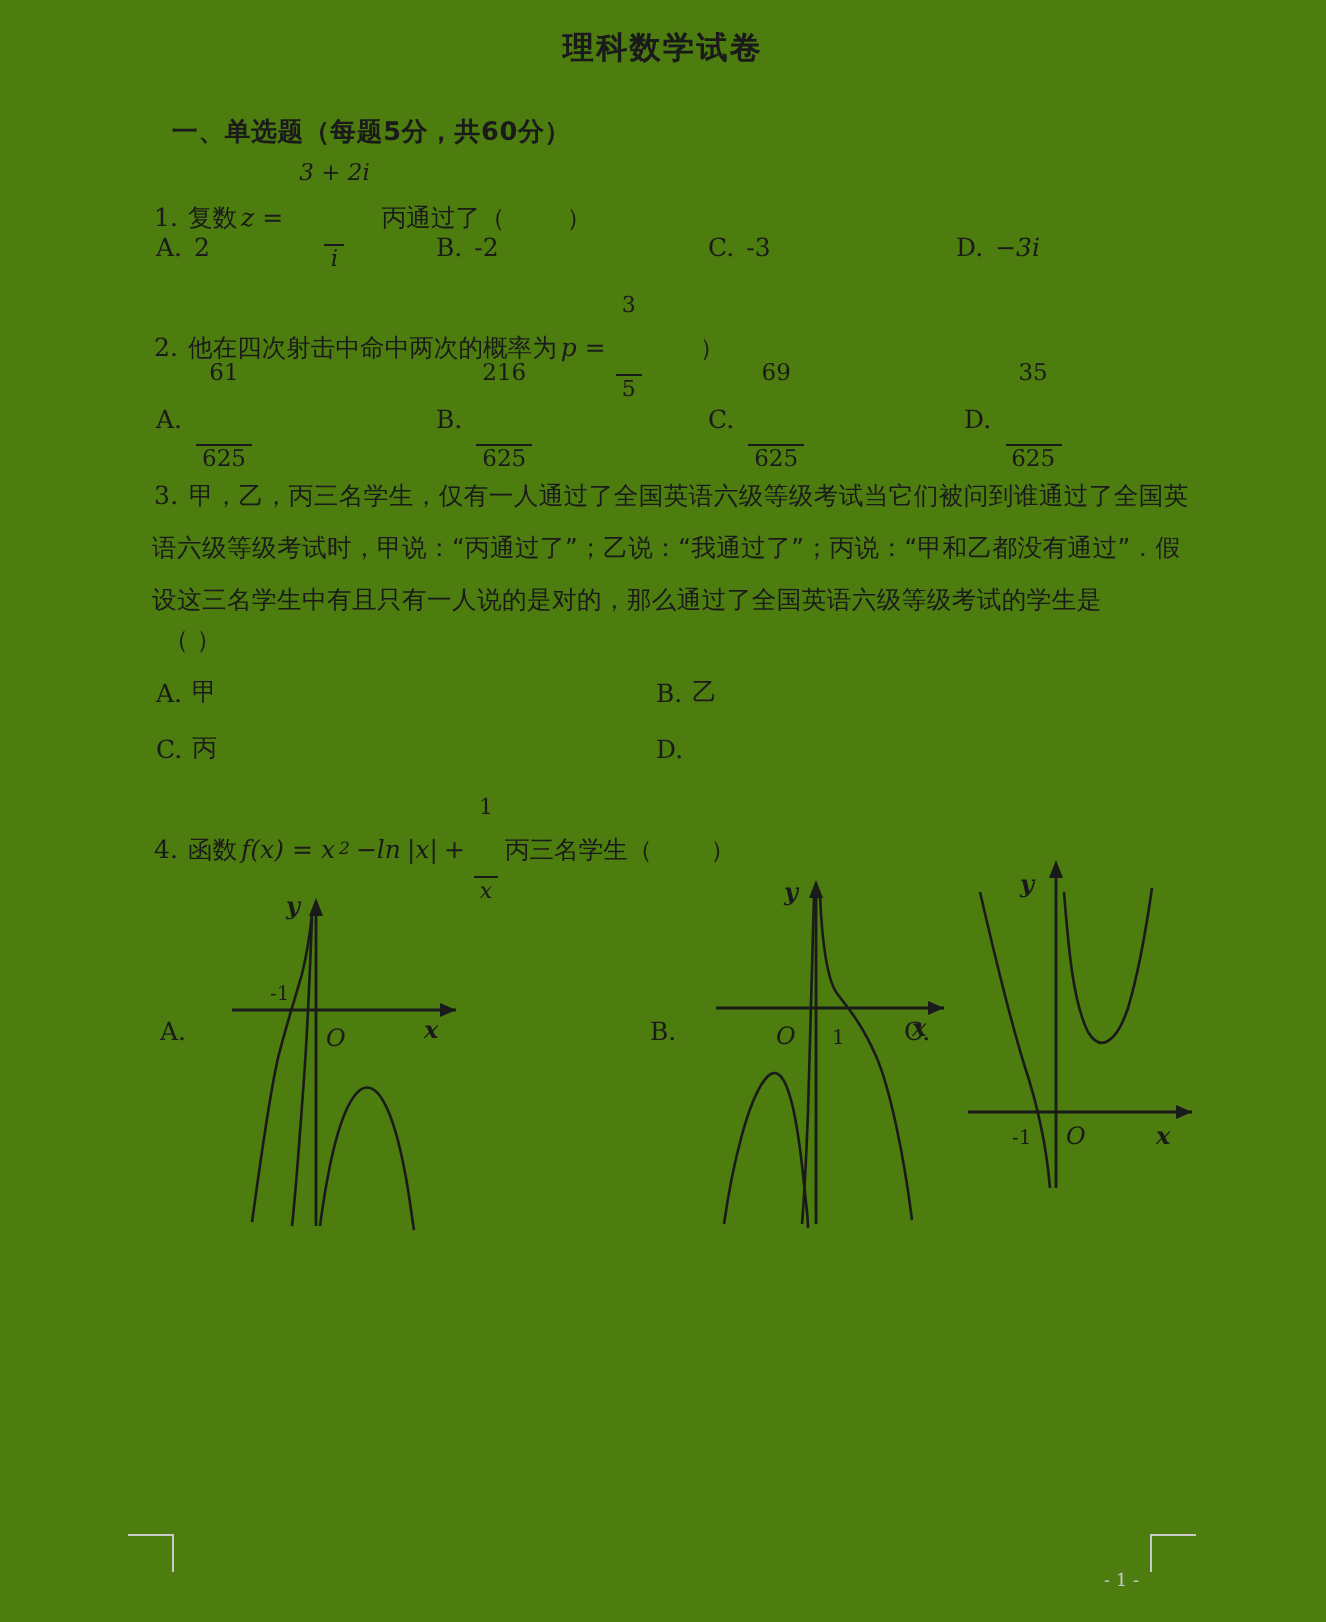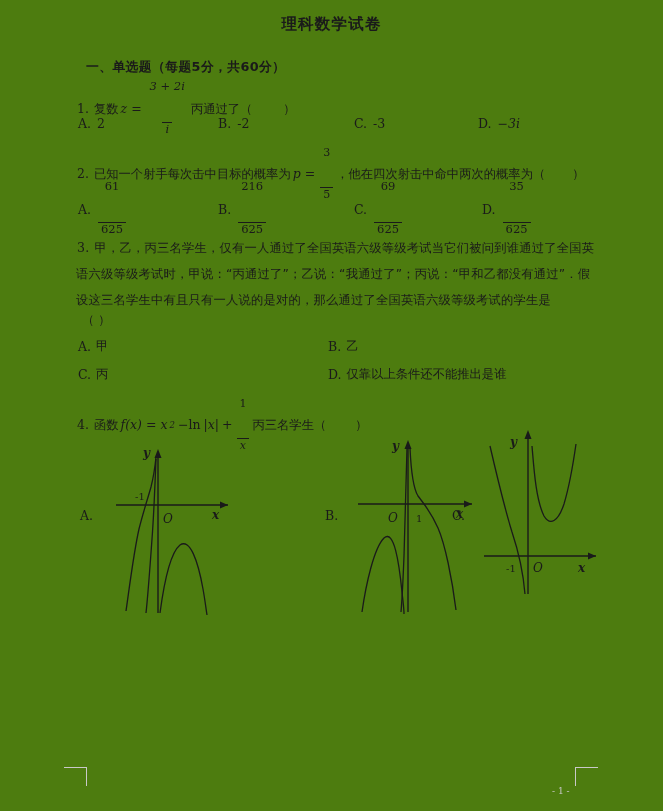--- a/index.html
+++ b/index.html
@@ -188,28 +188,27 @@
       <span class="mn">-3</span>
     </div>
     <div class="opt">
       <span class="lab">D.</span>
       <span class="mi">−3i</span>
     </div>
   </div>
 
   <div class="blk qline" style="left:76px; top:148px;">
     <span class="mn qnum">2.</span>
-    <span class="cn">已知一个射手每次击中目标的概率为</span>
+    <span class="cn">他在四次射击中命中两次的概率为</span>
     <span class="mi">p</span>
     <span class="op">=</span>
     <span class="frac small">
       <span class="num mn">3</span>
       <span class="den mn">5</span>
     </span>
-    <span class="cn">，他在四次射击中命中两次的概率为（</span>
     <span class="cn" style="padding-left:26px;">）</span>
   </div>
 
   <div class="opts" style="left:78px; top:182px; width:540px;">
     <div class="opt" style="width:140px;">
       <span class="lab">A.</span>
       <span class="frac">
         <span class="num mn">61</span>
         <span class="den mn">625</span>
       </span>
@@ -254,32 +253,31 @@
     </div>
   </div>
 
   <div class="opts" style="left:78px; top:366px; width:520px;">
     <div class="opt" style="width:250px;">
       <span class="lab">C.</span>
       <span class="cn">丙</span>
     </div>
     <div class="opt">
       <span class="lab">D.</span>
-      <span class="cn">仅靠以上条件还不能推出是谁</span>
     </div>
   </div>
 
   <div class="blk qline" style="left:76px; top:399px;">
     <span class="mn qnum">4.</span>
     <span class="cn">函数</span>
     <span class="mi">f(x)</span>
     <span class="op">=</span>
     <span class="mi">x</span>
       <span class="sup">2</span>
-    <span class="mn" style="padding-left:2px;">−ln</span>
+    <span class="mn" style="padding-left:2px;font-style:italic;">−ln</span>
     <span class="mi">|x|</span>
     <span class="mn">+</span>
     <span class="frac small">
       <span class="num mn">1</span>
       <span class="den mi">x</span>
     </span>
     <span class="cn">丙三名学生（</span>
     <span class="cn" style="padding-left:28px;">）</span>
   </div>
 

